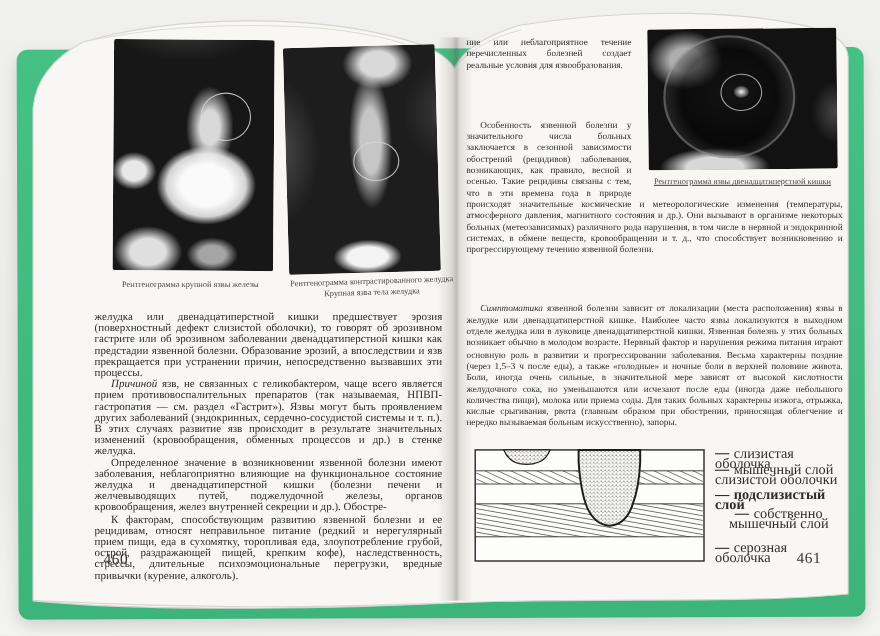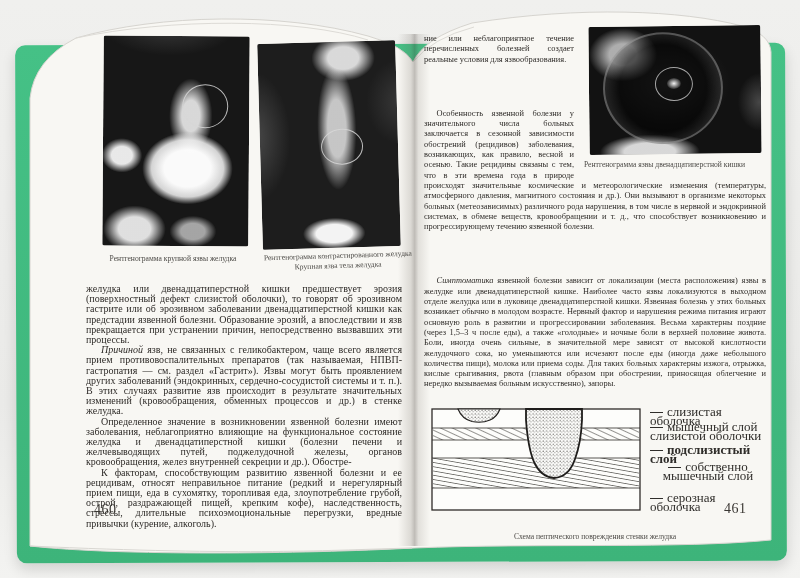--- a/index.html
+++ b/index.html
@@ -79,21 +79,21 @@
       radial-gradient(ellipse 30px 40px at 99% 60%, rgba(150,150,150,.4), rgba(0,0,0,0) 72%),
       radial-gradient(ellipse 80px 60px at 45% 45%, rgba(70,70,70,.5), rgba(0,0,0,0) 80%),
       #121212;
   }
   .xray3 .bulb{position:absolute;left:14px;top:6px;width:116px;height:108px;border-radius:50%;
     border:2px solid rgba(190,190,190,.35);
     background:radial-gradient(circle at 50% 50%, rgba(0,0,0,.55) 55%, rgba(120,120,120,.25) 78%, rgba(0,0,0,0) 90%);}
   .xray3 .spot{position:absolute;left:78px;top:52px;width:14px;height:11px;border-radius:50%;
     background:radial-gradient(ellipse at center, rgba(255,255,255,.95), rgba(255,255,255,0) 80%);}
   .xray3 .ring{position:absolute;left:66px;top:41px;width:36px;height:32px;border:1.2px solid rgba(200,200,200,.8);border-radius:50%;}
-  .fig3-caption{margin-top:6px;font-size:7.6px;line-height:9.6px;color:#4c4a46;text-indent:0;}
+  .fig3-caption{margin-top:6px;text-align:center;font-size:7.6px;line-height:9.6px;color:#4c4a46;text-indent:0;text-decoration:underline;}
   
   .diagram-wrap{position:relative;clear:both;margin-top:16px;height:118px;}
   .diagram-svg{position:absolute;left:6px;top:0;}
   .dg-labels{position:absolute;left:226px;top:0;width:116px;}
   .dg-label{position:absolute;left:0;font-size:13px;line-height:8.8px;color:#2f2d2a;text-align:left;}
   .dg-label .dash{display:inline-block;width:13px;border-top:1.1px solid #2f2d2a;margin-right:4px;vertical-align:3px;}
   .dg-l0{top:2px;} .dg-l1{top:17px;} .dg-l2{top:40px;font-weight:bold;} .dg-l3{top:57px;text-align:center;} .dg-l4{top:88px;}
   .diagram-caption{clear:both;text-align:center;font-size:7.6px;color:#4c4a46;margin-top:8px;}
 </style>
 </head>
@@ -114,21 +114,21 @@
 
   <div class="left-content">
 
     <div class="xray xray1">
       <div class="ring"></div>
     </div>
     <div class="xray xray2">
       <div class="ring"></div>
     </div>
 
-    <div class="fig-caption cap1">Рентгенограмма крупной язвы желудка</div>
+    <div class="fig-caption cap1">Рентгенограмма крупной язвы железы</div>
     <div class="fig-caption cap2">
       <span>Рентгенограмма контрастированного желудка</span><br>
       <span>Крупная язва тела желудка</span>
     </div>
 
     <div class="body-text">
       <p><span>желудка или двенадцатиперстной кишки предшествует эрозия (поверхностный дефект слизистой оболочки), то говорят об эрозивном гастрите или об эрозивном заболевании двенадцатиперстной кишки как предстадии язвенной болезни. Образование эрозий, а впоследствии и язв прекращается при устранении причин, непосредственно вызвавших эти процессы.</span></p>
       <p class="indent"><span class="lead-italic">Причиной</span><span> язв, не связанных с геликобактером, чаще всего является прием противовоспалительных препаратов (так называемая, НПВП-гастропатия — см. раздел «Гастрит»). Язвы могут быть проявлением других заболеваний (эндокринных, сердечно-сосудистой системы и т. п.). В этих случаях развитие язв происходит в результате значительных изменений (кровообращения, обменных процессов и др.) в стенке желудка.</span></p>
       <p class="indent"><span>Определенное значение в возникновении язвенной болезни имеют заболевания, неблагоприятно влияющие на функциональное состояние желудка и двенадцатиперстной кишки (болезни печени и желчевыводящих путей, поджелудочной железы, органов кровообращения, желез внутренней секреции и др.). Обостре-</span></p>
       <p class="indent"><span>К факторам, способствующим развитию язвенной болезни и ее рецидивам, относят неправильное питание (редкий и нерегулярный прием пищи, еда в сухомятку, торопливая еда, злоупотребление грубой, острой, раздражающей пищей, крепким кофе), наследственность, стрессы, длительные психоэмоциональные перегрузки, вредные привычки (курение, алкоголь).</span></p>
@@ -180,18 +180,17 @@
         <path d="M96,3 L96,14 Q98,42 104,56 Q111,71 124,72 Q139,71 145,53 Q151,37 152,14 L152,3 Z" fill="url(#dots)" stroke="#1f1d1b" stroke-width="1.8"></path>
       </svg>
       <div class="dg-labels">
         <div class="dg-label dg-l0"><span class="dash"></span><span>слизистая оболочка</span></div>
         <div class="dg-label dg-l1"><span class="dash"></span><span>мышечный слой слизистой оболочки</span></div>
         <div class="dg-label dg-l2"><span class="dash"></span><span>подслизистый слой</span></div>
         <div class="dg-label dg-l3"><span class="dash"></span><span>собственно мышечный слой</span></div>
         <div class="dg-label dg-l4"><span class="dash"></span><span>серозная оболочка</span></div>
       </div>
     </div>
-    <div class="diagram-caption">Схема пептического повреждения стенки желудка</div>
   </div>
 
   <div class="pagenum pagenum-right">461</div>
 
 </div>
 
 </body></html>

